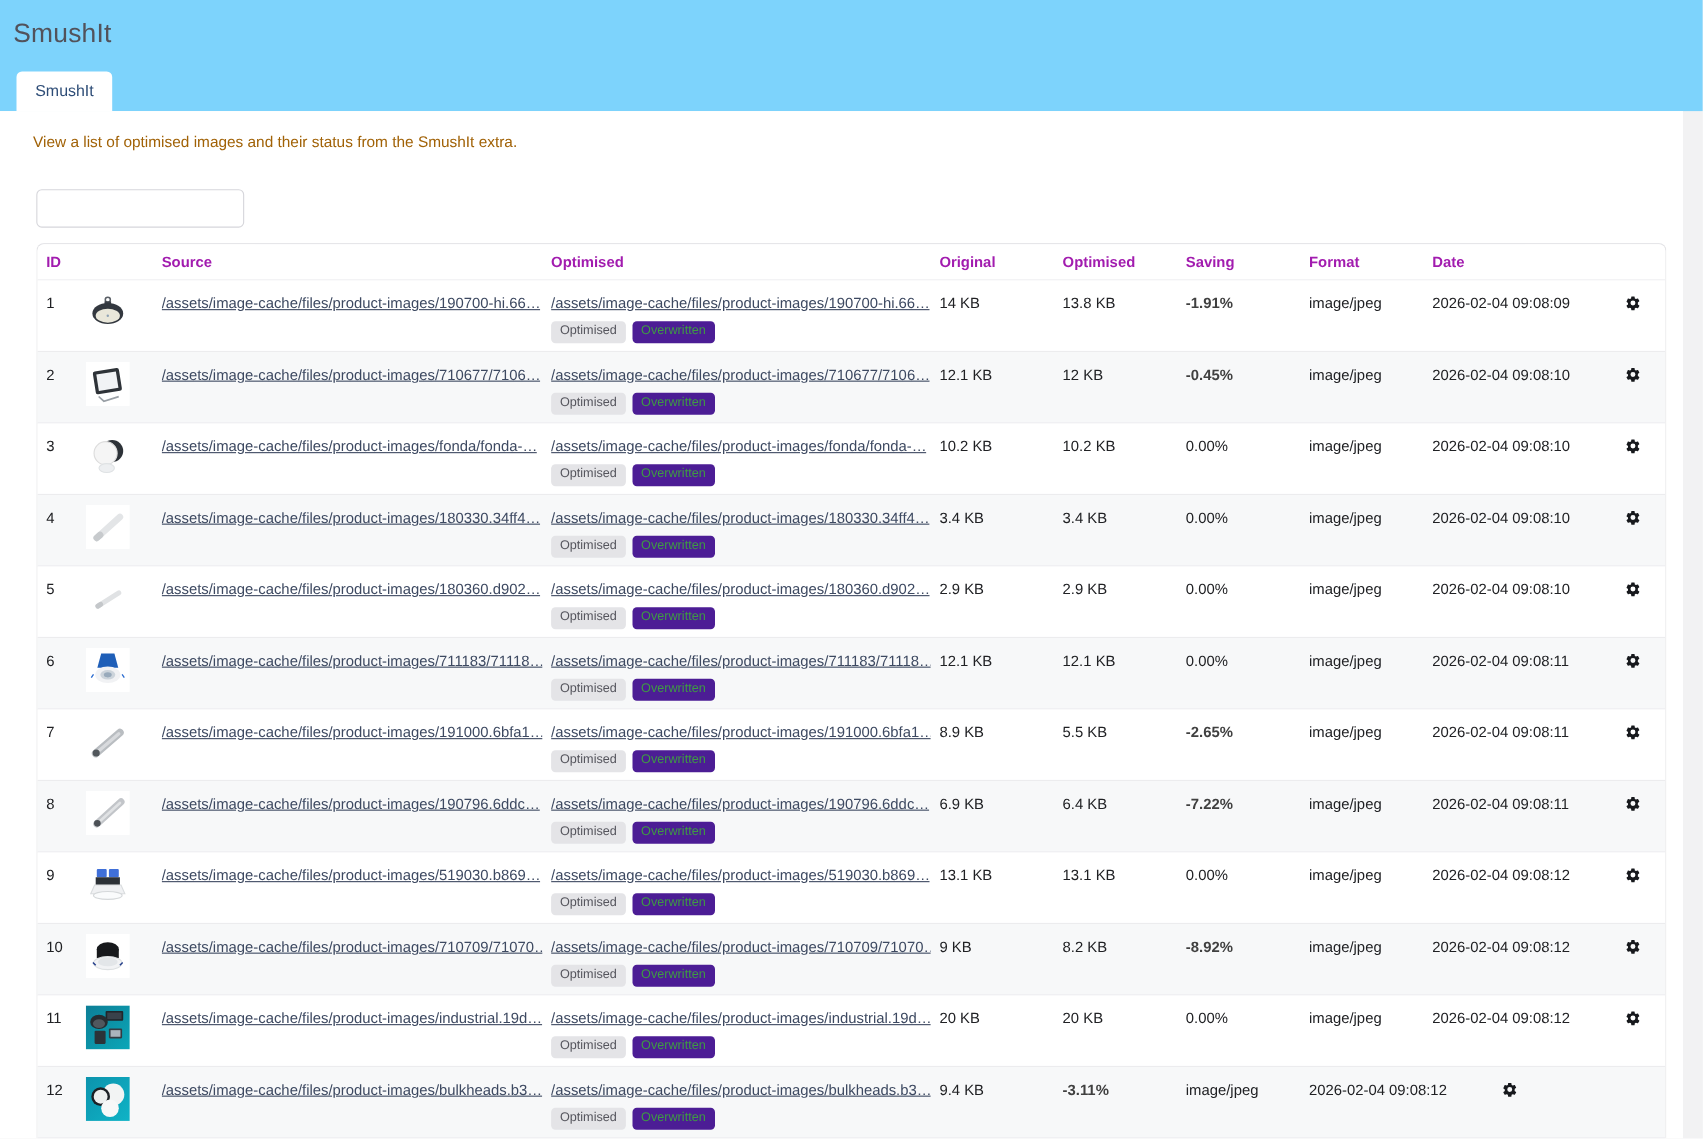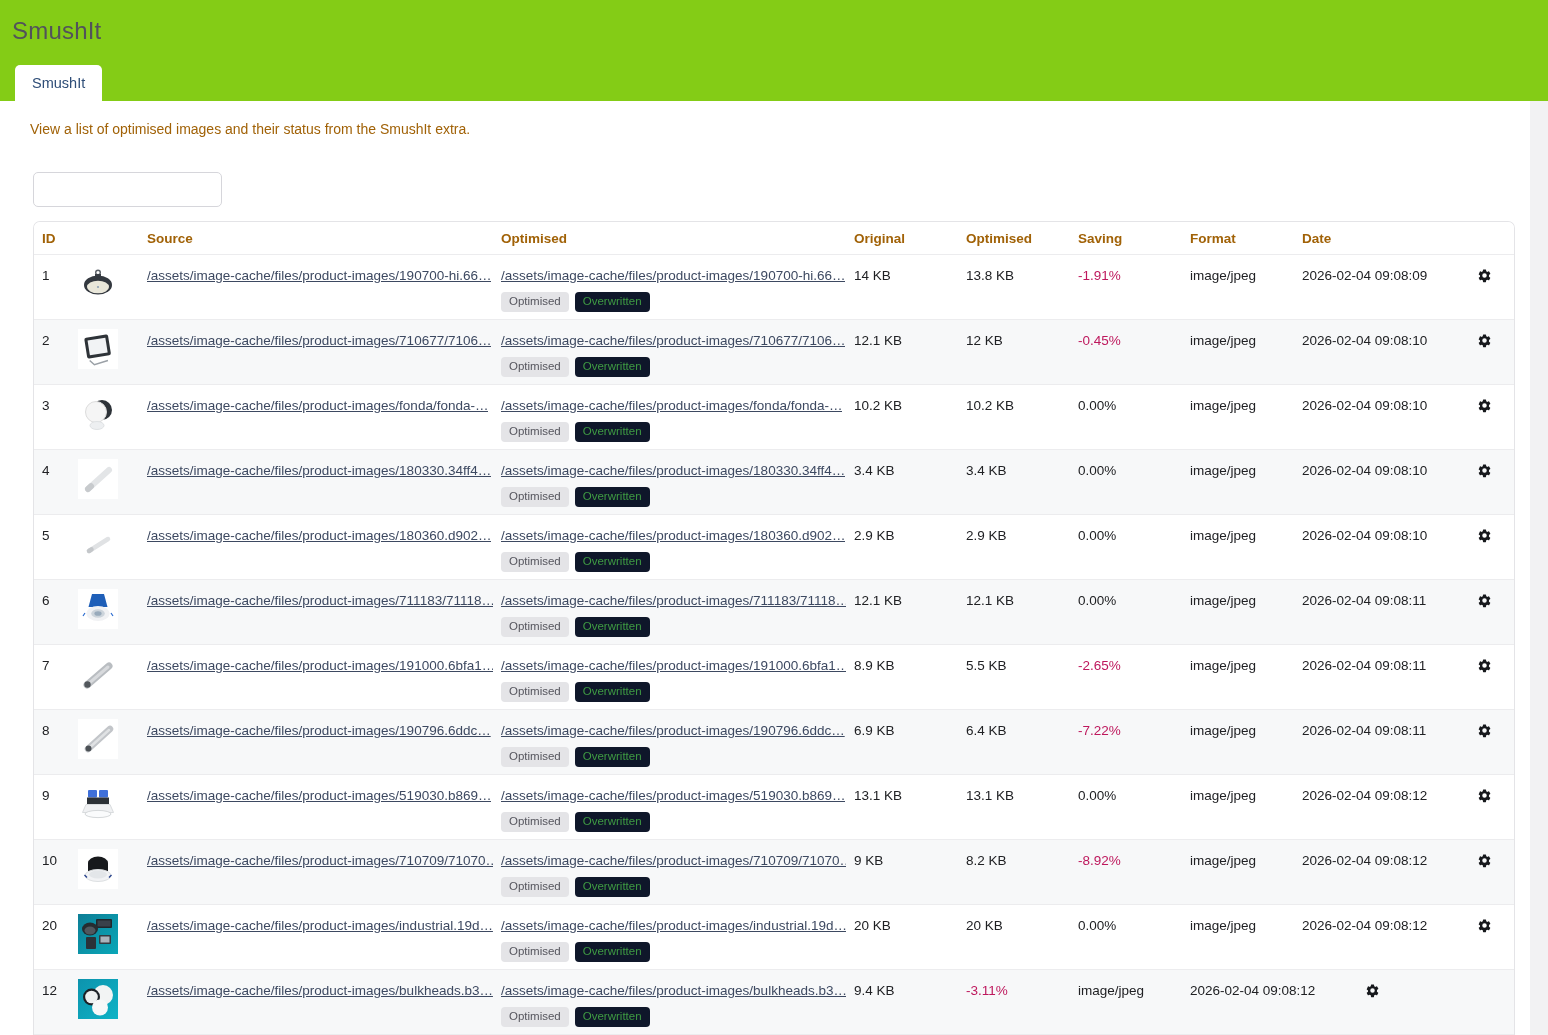--- a/index.html
+++ b/index.html
@@ -4,21 +4,21 @@
 <style>
   * { box-sizing: border-box; margin: 0; padding: 0; }
   html,body { width:1548px; height:1035px; overflow:hidden; }
   body {
     background:#f2f2f3;
     font-family:"Liberation Sans","DejaVu Sans",sans-serif;
     color:#202124;
     position:relative;
   }
   
-  .page-header { position:absolute; top:0; left:0; width:1548px; height:101px; background:#84cc16; }
+  .page-header { position:absolute; top:0; left:0; width:1548px; height:101px; background:#7dd3fc; }
   .page-title { position:absolute; left:12px; top:17px; font-size:24px; font-weight:400; color:#52525b; letter-spacing:.2px; }
   .tab {
     position:absolute; left:15px; bottom:0; height:36px; line-height:36px;
     background:#ffffff; padding:0 17px; border-radius:5px 5px 0 0;
     font-size:14.5px; color:#2e4d77; cursor:pointer;
   }
   
   .content-panel { position:absolute; top:101px; left:0; width:1530px; height:934px; background:#ffffff; }
   .page-description { position:absolute; left:30px; top:20px; font-size:14px; color:#a16207; }
   .filter-input {
@@ -29,21 +29,21 @@
   
   .table-card {
     position:absolute; left:33px; top:120px; width:1482px;
     border:1px solid #e4e4e7; border-bottom:none; border-radius:7px 7px 0 0;
     background:#fff; overflow:hidden;
   }
   .trow { display:flex; width:100%; border-bottom:1px solid #ececee; background:#fff; }
   .trow.alt { background:#f7f8f9; }
   .thead { height:33px; align-items:center; }
   .cell { flex:0 0 auto; padding-left:8px; font-size:13.5px; overflow:hidden; }
-  .th { font-weight:700; color:#a16207; font-size:13.5px; }
+  .th { font-weight:700; color:#a21caf; font-size:13.5px; }
   .col-id     { width:36px; }
   .col-thumb  { width:69px; }
   .col-source { width:354px; }
   .col-opt    { width:353px; }
   .col-orig   { width:112px; }
   .col-opt2   { width:112px; }
   .col-saving { width:112px; }
   .col-format { width:112px; }
   .col-date   { width:160px; }
   .col-gear   { width:60px; display:flex; justify-content:center; padding-left:0; }
@@ -56,22 +56,22 @@
   .link {
     color:#3d4961; text-decoration:underline; font-size:13.5px;
     display:inline-block; max-width:100%; white-space:nowrap; overflow:hidden;
   }
   .badges { margin-top:6px; display:flex; gap:6px; }
   .badge {
     display:inline-block; font-size:11.5px; line-height:1; padding:4px 8px;
     border-radius:4px; white-space:nowrap;
   }
   .badge-gray  { background:#e4e4e7; color:#55555d; }
-  .badge-green { background:#0f172a; color:#3f9b43;text-align:center; }
-  .col-saving.green { color:#be185d; }
+  .badge-green { background:#4c1d95; color:#3f9b43;text-align:center; }
+  .col-saving.green { color:#404040;font-weight:bold; }
   .gear-btn {
     background:none; border:none; padding:0; cursor:pointer; width:18px; height:18px;
     display:flex; align-items:center; justify-content:center;
   }
 </style>
 </head>
 <body>
 
 <div class="page-header">
   <h1 class="page-title">SmushIt</h1>
@@ -449,21 +449,21 @@
     <div class="cell col-date">2026-02-04 09:08:12</div>
     <div class="cell col-gear">
       <button class="gear-btn">
         <svg width="15" height="15" viewBox="0 0 24 24" aria-hidden="true">
           <path fill="#17191d" d="M19.14 12.94c.04-.3.06-.61.06-.94 0-.32-.02-.64-.07-.94l2.03-1.58a.49.49 0 0 0 .12-.61l-1.92-3.32a.49.49 0 0 0-.59-.22l-2.39.96a7.03 7.03 0 0 0-1.62-.94l-.36-2.54a.48.48 0 0 0-.48-.41h-3.84a.48.48 0 0 0-.47.41l-.36 2.54c-.59.24-1.13.57-1.62.94l-2.39-.96a.49.49 0 0 0-.59.22L2.73 9.87a.48.48 0 0 0 .12.61l2.03 1.58c-.05.3-.09.63-.09.94s.02.64.07.94l-2.03 1.58a.49.49 0 0 0-.12.61l1.92 3.32c.12.22.37.29.59.22l2.39-.96c.5.38 1.03.7 1.62.94l.36 2.54c.05.24.24.41.48.41h3.84c.24 0 .44-.17.47-.41l.36-2.54c.59-.24 1.13-.56 1.62-.94l2.39.96c.22.08.47 0 .59-.22l1.92-3.32a.49.49 0 0 0-.12-.61l-2.01-1.58zM12 15.6A3.6 3.6 0 1 1 12 8.4a3.6 3.6 0 0 1 0 7.2z"></path>
         </svg>
       </button>
     </div>
   </div>
         <div class="trow body-row">
-    <div class="cell col-id">20</div>
+    <div class="cell col-id">11</div>
     <div class="cell col-thumb">
       <span class="thumb">
               <svg viewBox="0 0 40 40">
                 <defs>
                   <linearGradient id="tealA" x1="0" y1="0" x2="1" y2="1">
                     <stop offset="0" stop-color="#0d7e96"></stop>
                     <stop offset="1" stop-color="#0aa7b8"></stop>
                   </linearGradient>
                 </defs>
                 <rect width="40" height="40" fill="url(#tealA)"></rect>

